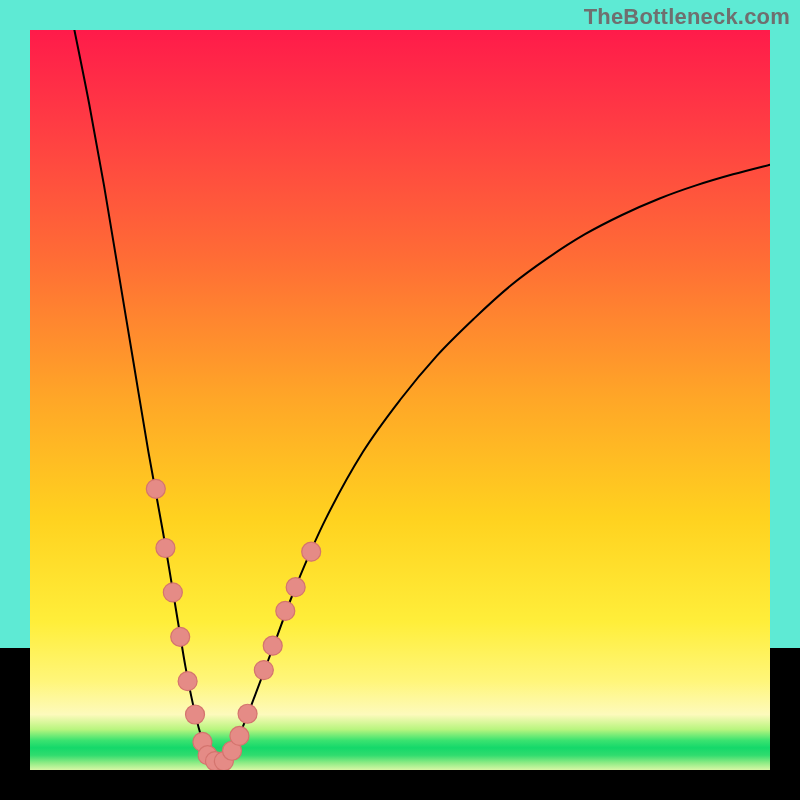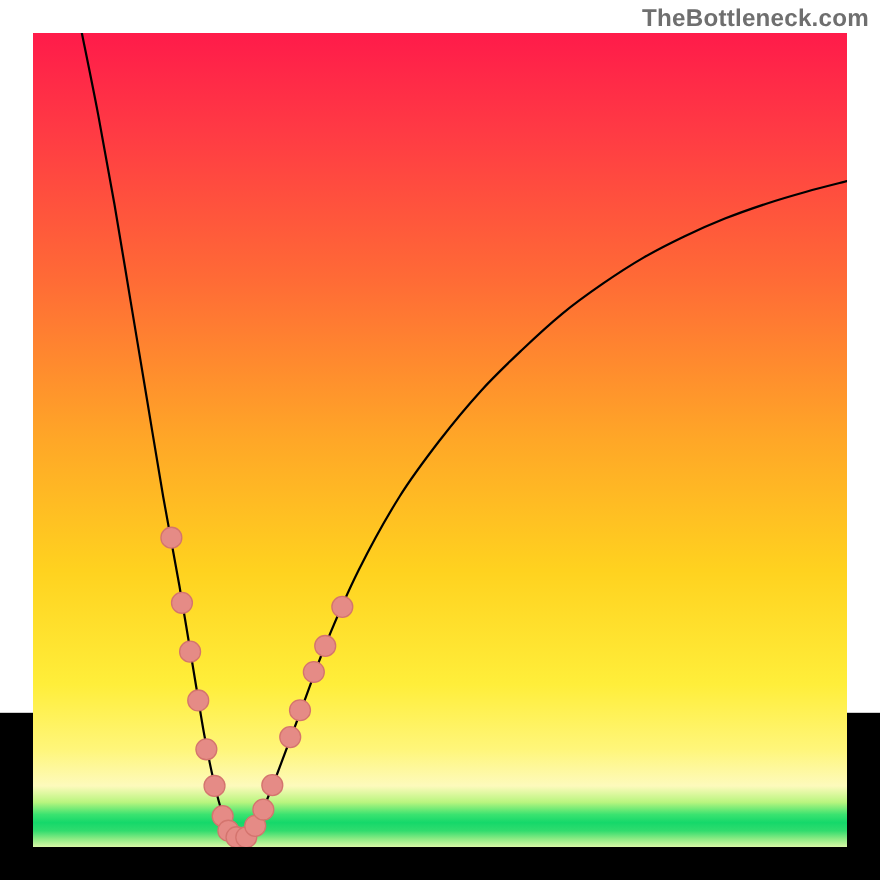--- a/index.html
+++ b/index.html
@@ -8,21 +8,21 @@
     width: 800px;
     height: 800px;
     background: #000;
     overflow: hidden;
     font-family: Arial, Helvetica, sans-serif;
   }
   .frame {
     position: relative;
     width: 800px;
     height: 648px;
-    background: #ffffff;
+    background: #5eead4;
   }
   .watermark {
     position: absolute;
     top: 4px;
     right: 10px;
     color: #6f6f6f;
     font-size: 22px;
     font-weight: 600;
     letter-spacing: 0.2px;
     z-index: 10;

